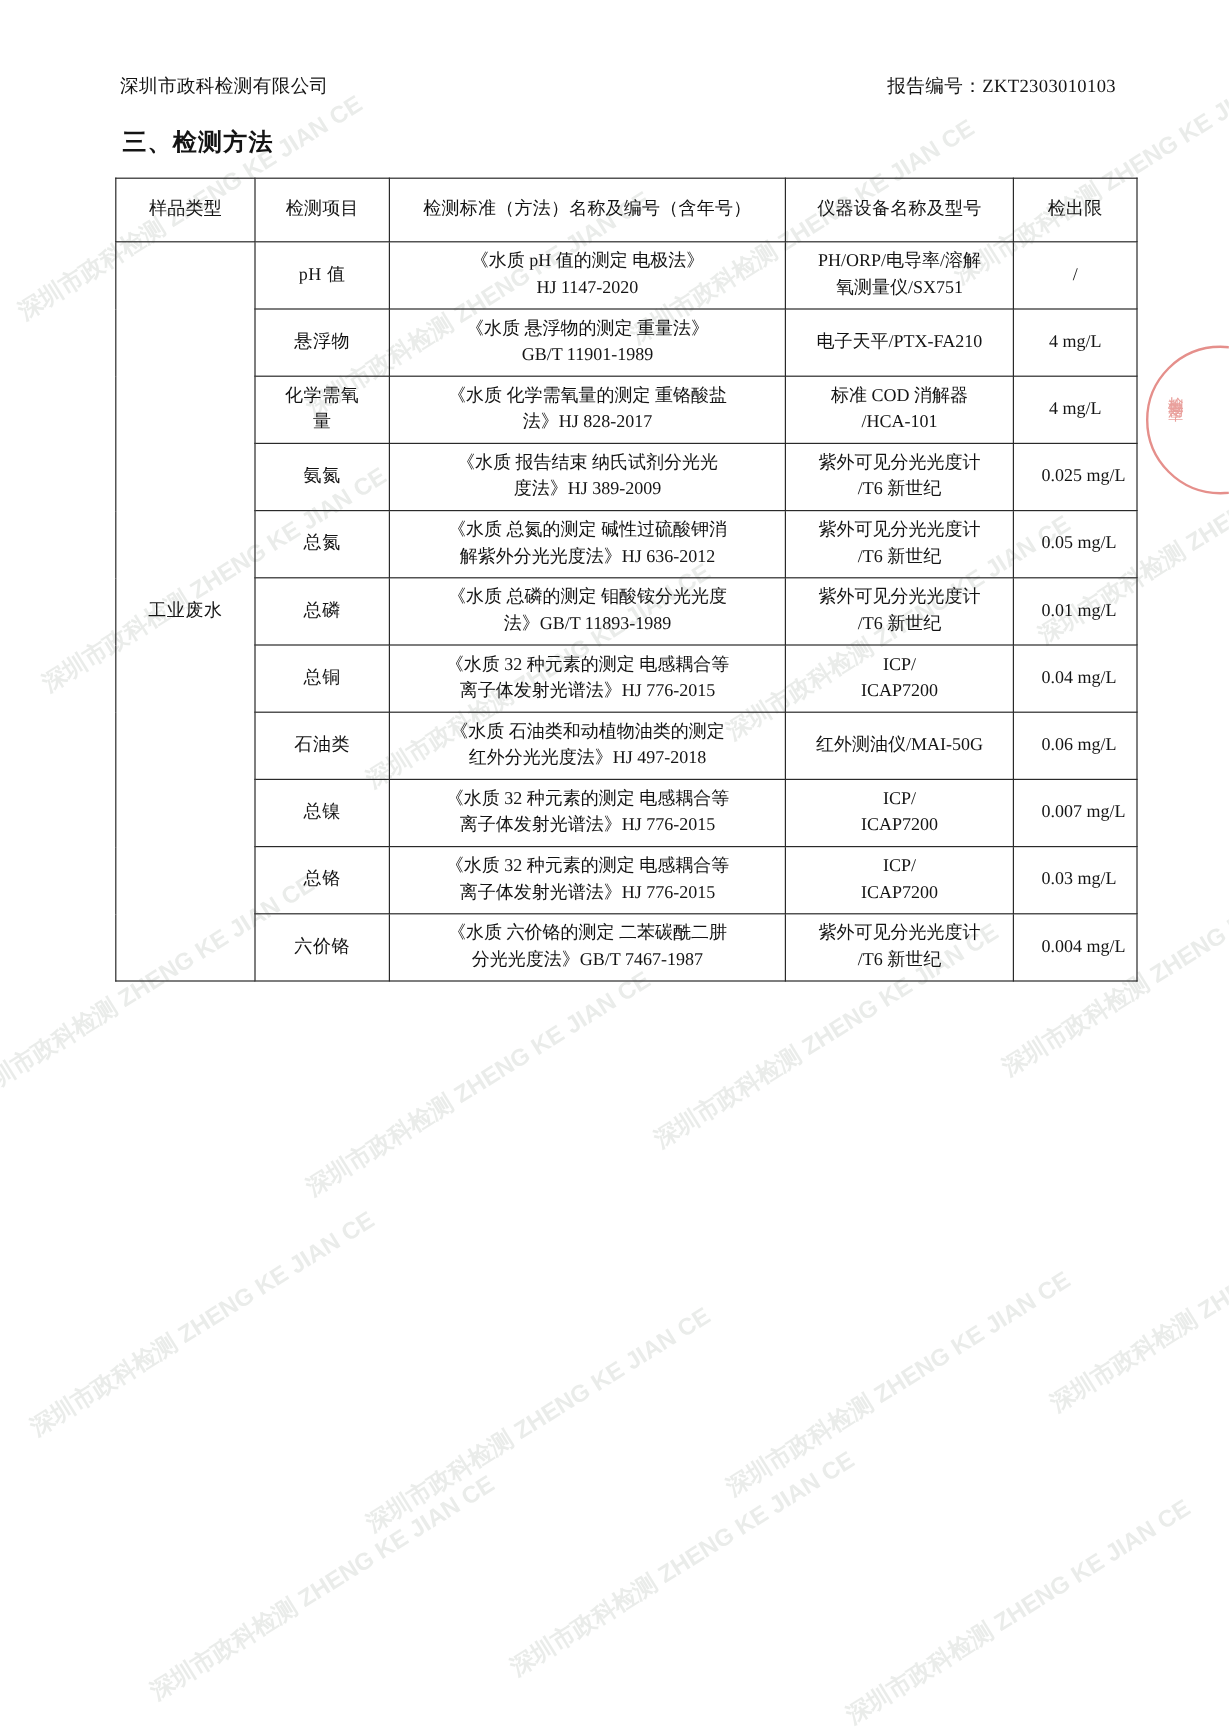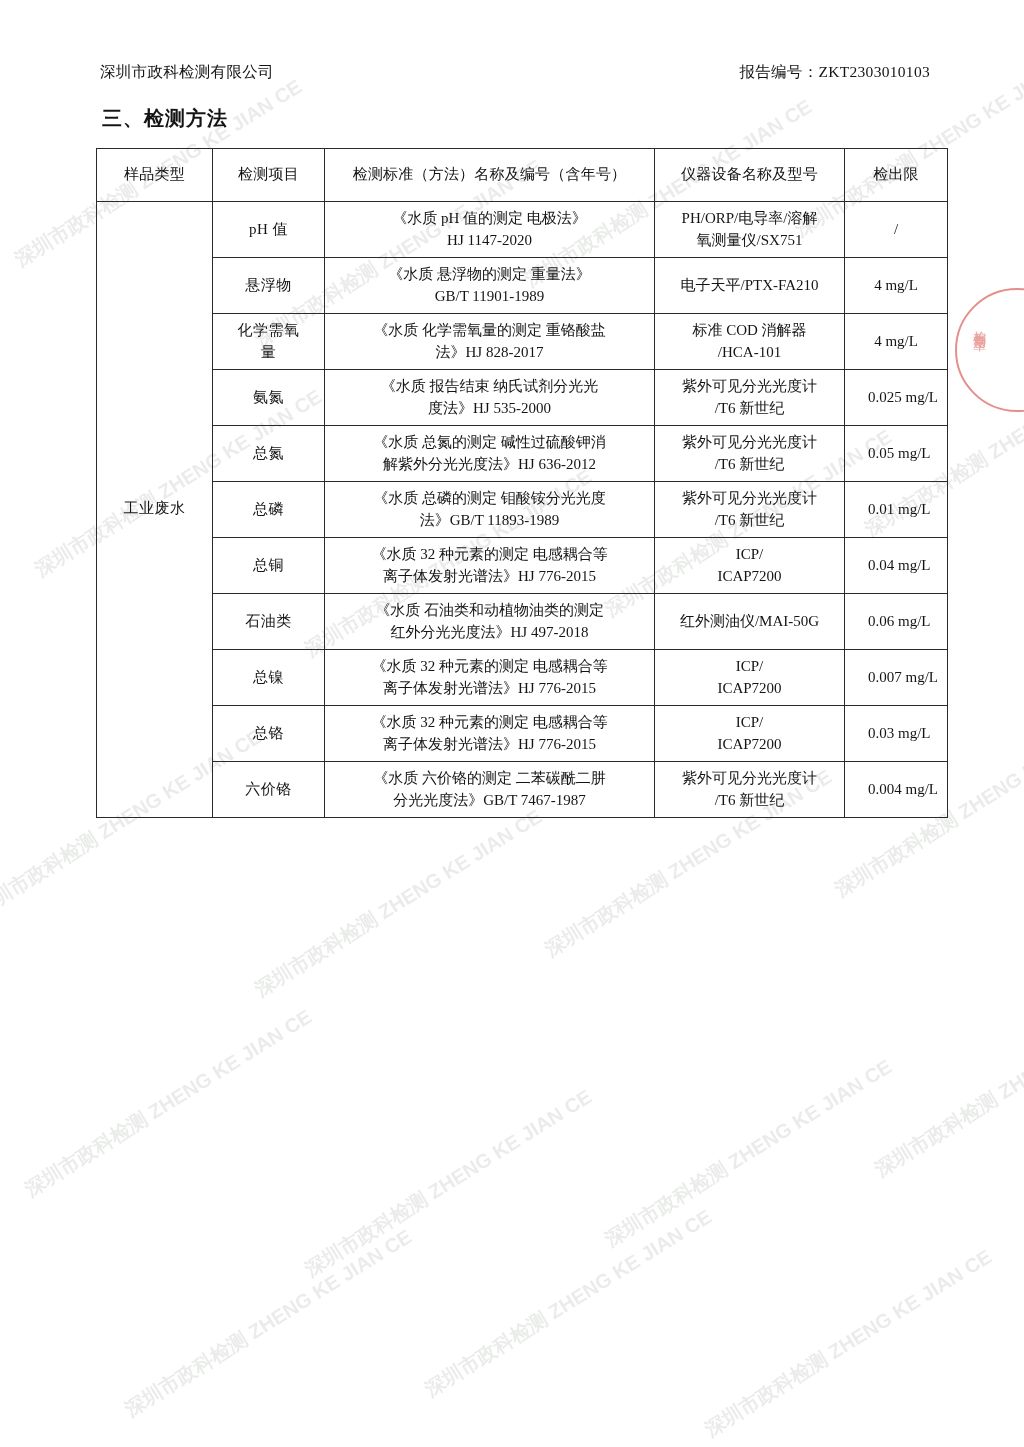--- a/index.html
+++ b/index.html
@@ -259,21 +259,21 @@
             <span class="l1">标准 COD 消解器</span>
             <span class="l2">/HCA-101</span>
           </td>
           <td class="cell-limit">4 mg/L</td>
         </tr>
 
         <tr class="row-std">
           <td class="cell-item">氨氮</td>
           <td class="cell-std">
             <span class="l1">《水质  报告结束  纳氏试剂分光光</span>
-            <span class="l2">度法》HJ 535-2000</span>
+            <span class="l2">度法》HJ 389-2009</span>
           </td>
           <td class="cell-equip">
             <span class="l1">紫外可见分光光度计</span>
             <span class="l2">/T6 新世纪</span>
           </td>
           <td class="cell-limit">0.025 mg/L</td>
         </tr>
 
         <tr class="row-std">
           <td class="cell-item">总氮</td>

